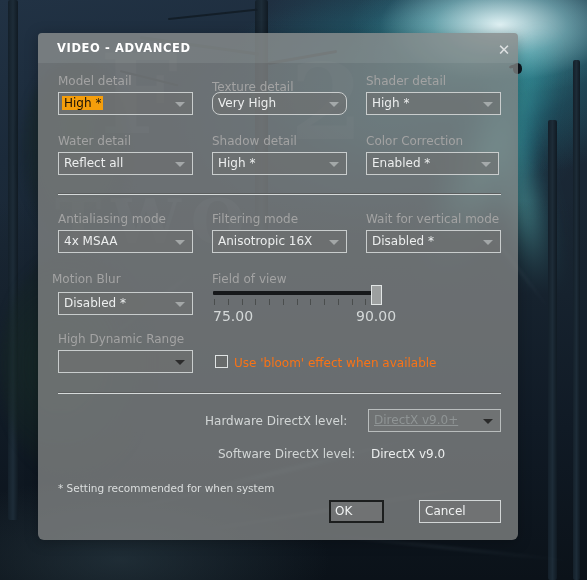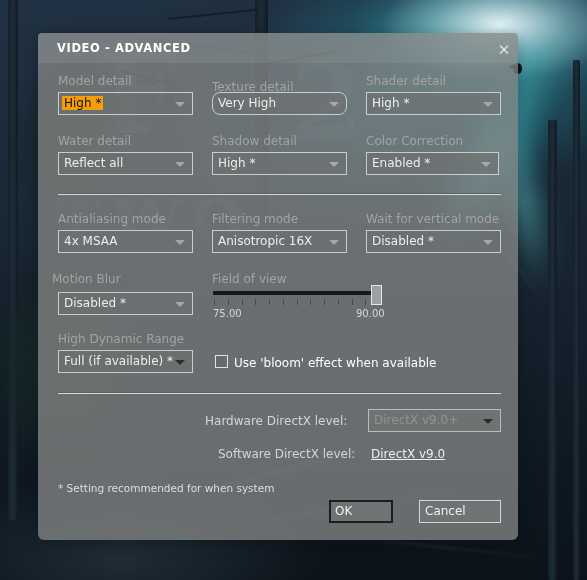--- a/index.html
+++ b/index.html
@@ -149,21 +149,21 @@
   }
 
   
   .field-label {
     position: absolute;
     font-size: 12px;
     color: #a3a3a3;
     white-space: nowrap;
     font-family: "DejaVu Sans", "Liberation Sans", sans-serif;
   }
-  .field-label.bright { color: #ffffff; }
+  .field-label.bright { color: #f97316; }
 
   .combo {
     position: absolute;
     height: 23px;
     background: rgba(110,112,112,0.62);
     border: 1px solid #c9cdcd;
     box-sizing: border-box;
     cursor: pointer;
   }
   .combo .val {
@@ -187,21 +187,21 @@
     top: 9px;
     width: 0; height: 0;
     border-left: 5px solid transparent;
     border-right: 5px solid transparent;
     border-top: 5px solid rgba(210,214,214,0.55);
   }
   .combo.disabled {
     border-color: #b9bdbd;
     background: rgba(122,124,124,0.35);
   }
-  .combo.disabled .val { color: rgba(170,176,176,0.55); }
+  .combo.disabled .val { color: rgba(170,176,176,0.55); text-decoration: underline; }
   .combo.disabled .arrow { border-top-color: #2a2a2a; }
   .combo.strong-arrow .arrow { border-top-color: #2c2c2c; }
 
   
   .divider {
     position: absolute;
     height: 2px;
     background: linear-gradient(180deg, #5c5f5f 0 1px, #d6dada 1px 2px);
   }
 
@@ -227,21 +227,21 @@
     position: absolute;
     width: 11px;
     height: 20px;
     background: #9da0a0;
     border: 1px solid #e2e6e6;
     box-sizing: border-box;
     cursor: pointer;
   }
   .slider-val {
     position: absolute;
-    font-size: 10px;
+    font-size: 14px;
     color: #d4d8d8;
     font-family: "DejaVu Sans", "Liberation Sans", sans-serif;
   }
 
   
   .checkbox-box {
     position: absolute;
     width: 13px;
     height: 13px;
     background: #686b6b;
@@ -410,38 +410,37 @@
     <i></i>
     <i></i>
     <i></i>
   </div>
 <div class="slider-handle" style="left:371px; top:285px;"></div>
 <div class="slider-val" style="left:213px; top:308px;">75.00</div>
 <div class="slider-val" style="left:356px; top:308px;">90.00</div>
 
 <div class="field-label" style="left:58px; top:332px;">High Dynamic Range</div>
 <div class="combo strong-arrow" style="left:58px; top:350px; width:135px;">
-  <div class="val">Full (if available) *</div>
   <div class="arrow"></div>
 </div>
 
 <div class="checkbox-box" style="left:215px; top:355px;"></div>
 <div class="field-label bright" style="left:234px; top:356px;">Use 'bloom' effect when available</div>
 
 <div class="divider" style="left:58px; top:392px; width:443px;"></div>
 
 <div class="static-text" style="left:205px; top:414px;">Hardware DirectX level:</div>
 <div class="combo disabled" style="left:368px; top:409px; width:133px;">
   <div class="val">DirectX v9.0+</div>
   <div class="arrow"></div>
 </div>
 
 <div class="static-text" style="left:218px; top:447px;">Software DirectX level:</div>
-<div class="static-text value" style="left:371px; top:447px;text-decoration:underline;">DirectX v9.0</div>
+<div class="static-text value" style="left:371px; top:447px;">DirectX v9.0</div>
 
 <div class="footnote" style="left:58px; top:482px;">* Setting recommended for when system</div>
 
-<button class="btn default" style="left:329px; top:500px; width:64px;">
+<button class="btn default" style="left:329px; top:500px; width:55px;">
   <span>OK</span>
 </button>
 <button class="btn" style="left:419px; top:500px; width:82px;">
   <span>Cancel</span>
 </button>
 
 </body></html>

